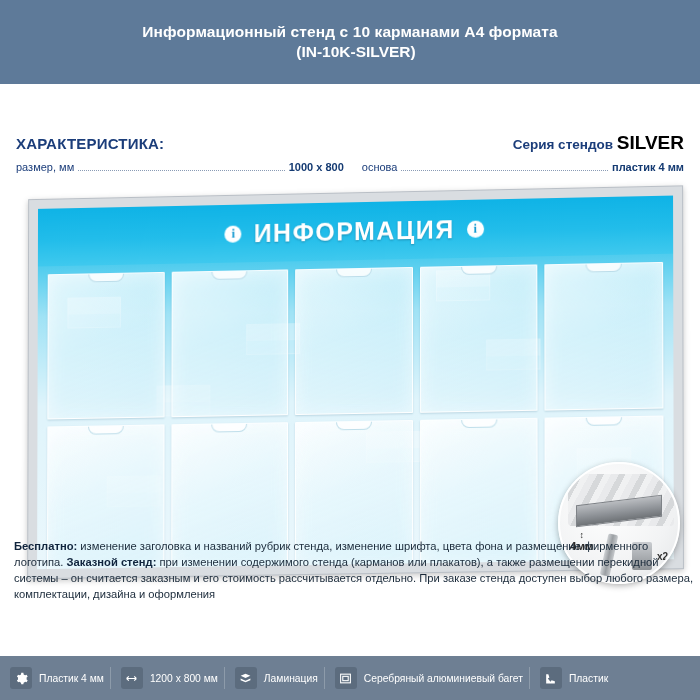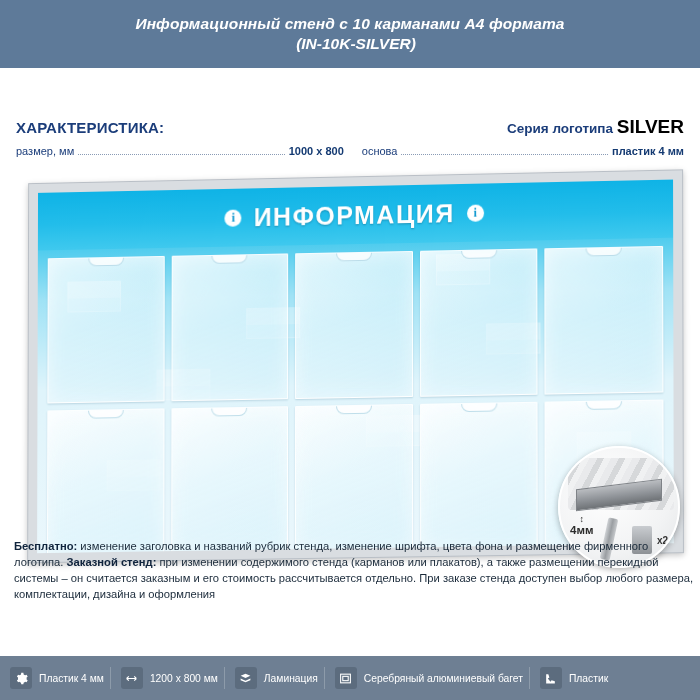--- a/index.html
+++ b/index.html
@@ -6,27 +6,26 @@
   html, body {
     width: 700px; height: 700px;
     font-family: "Liberation Sans", sans-serif;
     background: #ffffff;
     overflow: hidden;
   }
   .page { position: relative; width: 700px; height: 700px; }
 
   
   .header {
-    width: 700px; height: 68px;
+    width: 700px; height: 84px;
     background: #5e7a99;
     color: #ffffff;
     display: flex; flex-direction: column;
     align-items: center; justify-content: center;
     text-align: center;
-    font-style: italic;
   }
   .header .t1 { font-size: 15.5px; font-weight: bold; line-height: 20px; letter-spacing: .1px;}
   .header .t2 { font-size: 15.5px; font-weight: bold; line-height: 20px; margin-left: 12px; }
 
   
   .spec {
     padding: 14px 16px 6px 16px;
     margin-top: 34px;
   }
   .spec-row1 {
@@ -211,21 +210,21 @@
 
   <div class="header">
     <div class="t1">Информационный стенд с 10 карманами А4 формата</div>
     <div class="t2">(IN-10K-SILVER)</div>
   </div>
 
   <div class="spec">
     <div class="spec-row1">
       <div class="spec-title">ХАРАКТЕРИСТИКА:</div>
       <div class="series">
-        <span>Серия логотипа</span>
+        <span>Серия стендов</span>
         <span class="red">SILVER</span>
       </div>
     </div>
     <div class="spec-row2">
       <span class="sp-label">размер, мм</span>
       <span class="dots"></span>
       <span class="sp-val">1000 х 800</span>
       <span class="gap"></span>
       <span class="sp-label">основа</span>
       <span class="dots"></span>

